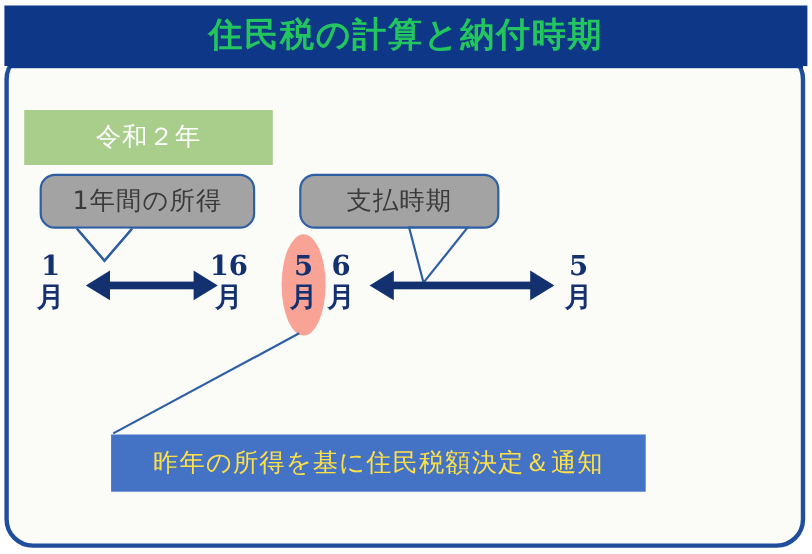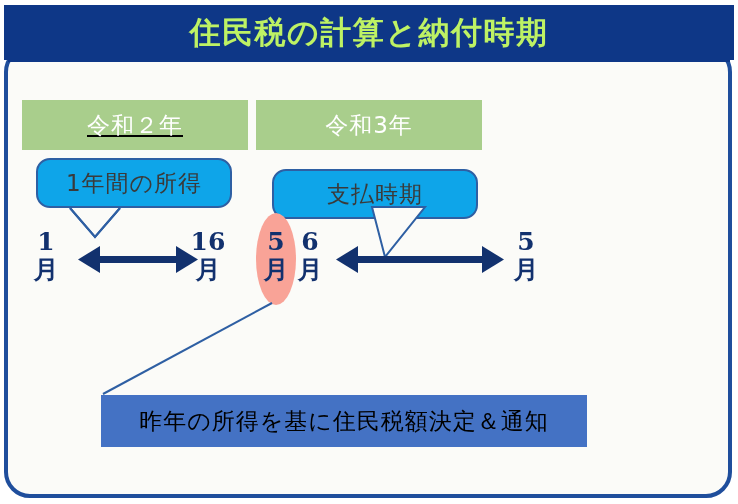--- a/index.html
+++ b/index.html
@@ -23,21 +23,21 @@
     top: 5px;
     width: 730px;
     height: 55px;
     background: #0E3787;
     display: flex;
     align-items: center;
     justify-content: center;
     box-sizing: border-box;
   }
   .title-text {
-    color: #bef264;
+    color: #22c55e;
     font-size: 31px;
     font-weight: bold;
     letter-spacing: 1.5px;
     font-family: "DejaVu Sans", "Liberation Sans", sans-serif;
     line-height: 1;
   }
 
   
   .card {
     position: absolute;
@@ -63,44 +63,44 @@
   .year-box {
     position: absolute;
     top: 100px;
     height: 50px;
     background: #A9CE8C;
     display: flex;
     align-items: center;
     justify-content: center;
     box-sizing: border-box;
   }
-  .year-box.y1 { left: 22px;  width: 226px; text-decoration: underline; }
+  .year-box.y1 { left: 22px;  width: 226px; }
   .year-box.y2 { left: 256px; width: 226px; }
   .year-box.y3 { left: 488px; width: 230px; }
   .year-label {
     color: #ffffff;
     font-size: 23px;
     font-family: "DejaVu Sans", "Liberation Sans", sans-serif;
     letter-spacing: 1px;
     line-height: 1;
   }
 
   
   .callout {
     position: absolute;
     border: 2px solid #2E5FA3;
     border-radius: 14px;
-    background: #0ea5e9;
+    background: #a3a3a3;
     display: flex;
     align-items: center;
     justify-content: center;
     box-sizing: border-box;
   }
   .callout.c1 { left: 36px;  top: 158px; width: 196px; height: 50px; }
-  .callout.c2 { left: 272px; top: 158px; width: 206px; height: 50px; margin-top: 11px; }
+  .callout.c2 { left: 272px; top: 158px; width: 182px; height: 50px; }
   .callout-label {
     color: #3A3A3A;
     font-size: 23px;
     font-family: "DejaVu Sans", "Liberation Sans", sans-serif;
     letter-spacing: 1px;
     line-height: 1;
   }
 
   
   .month {
@@ -142,21 +142,21 @@
     width: 486px;
     height: 52px;
     background: #4472C4;
     display: flex;
     align-items: center;
     justify-content: center;
     box-sizing: border-box;
     z-index: 5;
   }
   .bottom-banner-label {
-    color: #000000;
+    color: #fde047;
     font-size: 23px;
     font-family: "DejaVu Sans", "Liberation Sans", sans-serif;
     letter-spacing: 1px;
     line-height: 1;
   }
 
   
   .overlay {
     position: absolute;
     left: 0; top: 0;
@@ -172,23 +172,20 @@
 
   <div class="card"></div>
   <div class="card-cover"></div>
 
   <div class="title-banner">
     <span class="title-text">住民税の計算と納付時期</span>
   </div>
 
   <div class="year-box y1">
     <span class="year-label">令和２年</span>
-  </div>
-  <div class="year-box y2">
-    <span class="year-label">令和3年</span>
   </div>
 
   <div class="callout c1">
     <span class="callout-label">1年間の所得</span>
   </div>
   <div class="callout c2">
     <span class="callout-label">支払時期</span>
   </div>
 
   <div class="pink-oval"></div>

